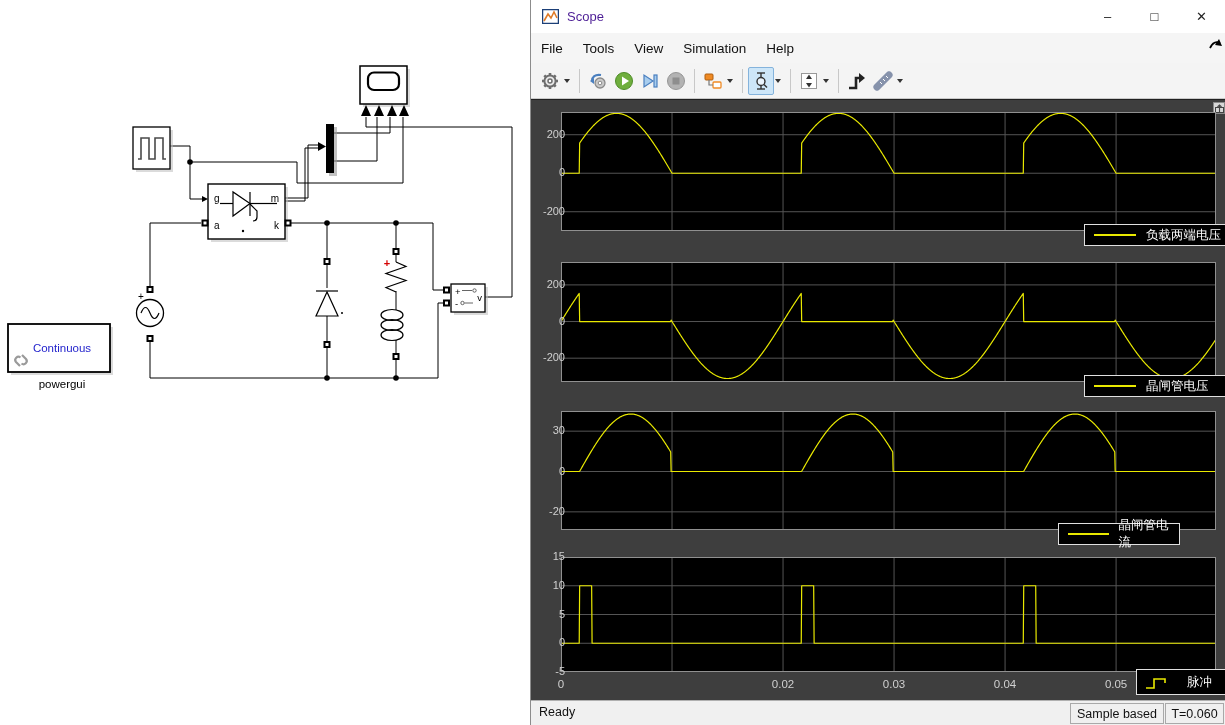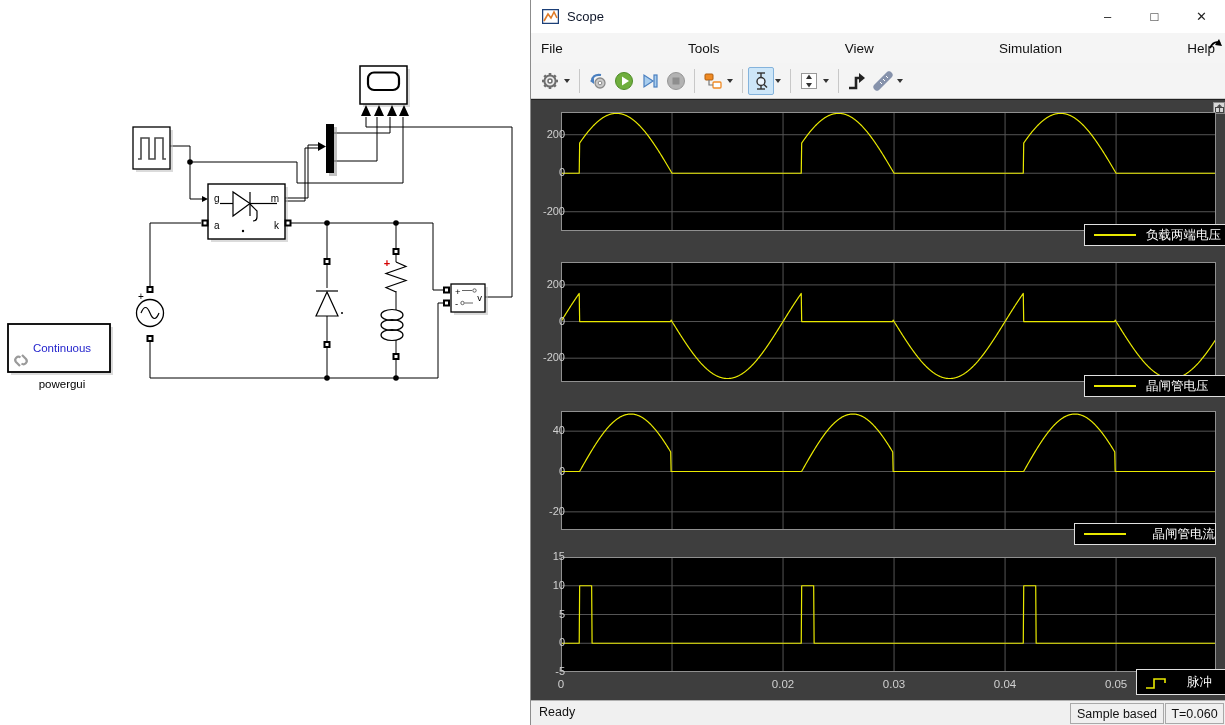--- a/index.html
+++ b/index.html
@@ -4,24 +4,24 @@
 <style>
   html,body{margin:0;padding:0;width:1225px;height:725px;overflow:hidden;
     font-family:"Liberation Sans","DejaVu Sans",sans-serif;background:#fff;}
   #stage{position:relative;width:1225px;height:725px;background:#fff;}
   
   #model-area{position:absolute;left:0;top:0;width:530px;height:725px;background:#fff;}
   
   #scope{position:absolute;left:530px;top:0;width:695px;height:725px;background:#f0f0f0;border-left:1px solid #8c8c8c;box-sizing:border-box;}
   #titlebar{position:absolute;left:0;top:0;width:100%;height:33px;background:#ffffff;display:flex;align-items:center;}
   #title-icon{margin-left:11px;width:17px;height:15px;}
-  #title-text{margin-left:8px;font-size:13px;color:#0f172a;}
+  #title-text{margin-left:8px;font-size:13px;color:#4c1d95;}
   #win-buttons{position:absolute;right:0;top:0;height:33px;display:flex;}
   .winbtn{width:47px;height:33px;display:flex;align-items:center;justify-content:center;font-size:13px;color:#222;}
-  #menubar{position:absolute;left:0;top:33px;width:100%;height:30px;background:#f5f5f5;display:flex;align-items:center;border-bottom:7px solid #c2410c;justify-content:space-between;}
+  #menubar{position:absolute;left:0;top:33px;width:100%;height:30px;background:#f5f5f5;display:flex;align-items:center;border-bottom:7px solid #c2410c;}
   .menu-item{padding:0 10px;font-size:13.5px;color:#111;height:100%;display:flex;align-items:center;}
   #menu-overflow{position:absolute;right:2px;top:38px;}
   #toolbar{position:absolute;left:0;top:63px;width:100%;height:36px;background:#f4f4f4;display:flex;align-items:center;border-bottom:1px solid #c9c9c9;box-sizing:border-box;padding-left:6px;}
   .tbtn{width:26px;height:28px;display:flex;align-items:center;justify-content:center;border-radius:2px;}
   .tbtn.active{background:#cde6f8;border:1px solid #84b3dc;box-sizing:border-box;}
   .caret{width:0;height:0;border-left:3.5px solid transparent;border-right:3.5px solid transparent;border-top:4px solid #333;margin:0 4px 0 1px;}
   .tsep{width:1px;height:24px;background:#c8c8c8;margin:0 5px;}
   
   #scope-canvas{position:absolute;left:0;top:99px;width:695px;height:601px;background:#3e3e3e;border-top:1px solid #202020;box-sizing:border-box;}
   .ytick{position:absolute;left:0;width:34px;text-align:right;font-size:11px;color:#d0d0d0;}
@@ -369,24 +369,24 @@
           <line x1="222.03389830508476" x2="222.03389830508476" y1="0" y2="119" stroke="#555" stroke-width="1"></line>
           <line x1="333.0508474576271" x2="333.0508474576271" y1="0" y2="119" stroke="#555" stroke-width="1"></line>
           <line x1="444.0677966101695" x2="444.0677966101695" y1="0" y2="119" stroke="#555" stroke-width="1"></line>
           <line x1="555.0847457627119" x2="555.0847457627119" y1="0" y2="119" stroke="#555" stroke-width="1"></line>
           <line x1="0" x2="655" y1="20.169491525423727" y2="20.169491525423727" stroke="#555" stroke-width="1"></line>
           <line x1="0" x2="655" y1="60.50847457627118" y2="60.50847457627118" stroke="#555" stroke-width="1"></line>
           <line x1="0" x2="655" y1="100.84745762711864" y2="100.84745762711864" stroke="#555" stroke-width="1"></line>
           <polyline points="0.00,60.51 0.44,60.51 0.89,60.51 1.33,60.51 1.78,60.51 2.22,60.51 2.66,60.51 3.11,60.51 3.55,60.51 4.00,60.51 4.44,60.51 4.88,60.51 5.33,60.51 5.77,60.51 6.22,60.51 6.66,60.51 7.11,60.51 7.55,60.51 7.99,60.51 8.44,60.51 8.88,60.51 9.33,60.51 9.77,60.51 10.21,60.51 10.66,60.51 11.10,60.51 11.55,60.51 11.99,60.51 12.43,60.51 12.88,60.51 13.32,60.51 13.77,60.51 14.21,60.51 14.65,60.51 15.10,60.51 15.54,60.51 15.99,60.51 16.43,60.51 16.87,60.51 17.32,60.51 17.76,60.51 18.21,60.51 18.65,60.31 19.09,59.53 19.54,58.75 19.98,57.97 20.43,57.18 20.87,56.40 21.32,55.62 21.76,54.84 22.20,54.07 22.65,53.29 23.09,52.51 23.54,51.74 23.98,50.97 24.42,50.19 24.87,49.43 25.31,48.66 25.76,47.89 26.20,47.13 26.64,46.37 27.09,45.62 27.53,44.86 27.98,44.11 28.42,43.36 28.86,42.62 29.31,41.87 29.75,41.13 30.20,40.40 30.64,39.67 31.08,38.94 31.53,38.22 31.97,37.50 32.42,36.78 32.86,36.07 33.31,35.37 33.75,34.66 34.19,33.97 34.64,33.28 35.08,32.59 35.53,31.91 35.97,31.23 36.41,30.56 36.86,29.90 37.30,29.24 37.75,28.58 38.19,27.93 38.63,27.29 39.08,26.66 39.52,26.03 39.97,25.41 40.41,24.79 40.85,24.18 41.30,23.58 41.74,22.98 42.19,22.39 42.63,21.81 43.07,21.23 43.52,20.67 43.96,20.10 44.41,19.55 44.85,19.01 45.29,18.47 45.74,17.94 46.18,17.42 46.63,16.90 47.07,16.40 47.52,15.90 47.96,15.41 48.40,14.93 48.85,14.46 49.29,13.99 49.74,13.54 50.18,13.09 50.62,12.65 51.07,12.22 51.51,11.80 51.96,11.39 52.40,10.99 52.84,10.60 53.29,10.21 53.73,9.84 54.18,9.47 54.62,9.12 55.06,8.77 55.51,8.44 55.95,8.11 56.40,7.79 56.84,7.49 57.28,7.19 57.73,6.90 58.17,6.62 58.62,6.36 59.06,6.10 59.51,5.85 59.95,5.61 60.39,5.39 60.84,5.17 61.28,4.96 61.73,4.77 62.17,4.58 62.61,4.41 63.06,4.24 63.50,4.09 63.95,3.94 64.39,3.81 64.83,3.68 65.28,3.57 65.72,3.47 66.17,3.38 66.61,3.30 67.05,3.23 67.50,3.17 67.94,3.12 68.39,3.08 68.83,3.05 69.27,3.03 69.72,3.03 70.16,3.03 70.61,3.04 71.05,3.07 71.49,3.11 71.94,3.15 72.38,3.21 72.83,3.28 73.27,3.36 73.72,3.44 74.16,3.54 74.60,3.65 75.05,3.78 75.49,3.91 75.94,4.05 76.38,4.20 76.82,4.36 77.27,4.54 77.71,4.72 78.16,4.91 78.60,5.12 79.04,5.33 79.49,5.56 79.93,5.79 80.38,6.04 80.82,6.29 81.26,6.56 81.71,6.83 82.15,7.12 82.60,7.41 83.04,7.72 83.48,8.03 83.93,8.35 84.37,8.69 84.82,9.03 85.26,9.38 85.71,9.75 86.15,10.12 86.59,10.50 87.04,10.89 87.48,11.29 87.93,11.70 88.37,12.12 88.81,12.54 89.26,12.98 89.70,13.42 90.15,13.88 90.59,14.34 91.03,14.81 91.48,15.29 91.92,15.78 92.37,16.27 92.81,16.78 93.25,17.29 93.70,17.81 94.14,18.34 94.59,18.87 95.03,19.41 95.47,19.97 95.92,20.52 96.36,21.09 96.81,21.66 97.25,22.24 97.69,22.83 98.14,23.43 98.58,24.03 99.03,24.64 99.47,25.25 99.92,25.87 100.36,26.50 100.80,27.13 101.25,27.77 101.69,28.42 102.14,29.07 102.58,29.73 103.02,30.39 103.47,31.06 103.91,31.74 104.36,32.42 104.80,33.10 105.24,33.79 105.69,34.49 106.13,35.19 106.58,35.90 107.02,36.60 107.46,37.32 107.91,38.04 108.35,38.76 108.80,39.49 109.24,40.22 109.68,40.95 110.13,60.51 110.57,60.51 111.02,60.51 111.46,60.51 111.91,60.51 112.35,60.51 112.79,60.51 113.24,60.51 113.68,60.51 114.13,60.51 114.57,60.51 115.01,60.51 115.46,60.51 115.90,60.51 116.35,60.51 116.79,60.51 117.23,60.51 117.68,60.51 118.12,60.51 118.57,60.51 119.01,60.51 119.45,60.51 119.90,60.51 120.34,60.51 120.79,60.51 121.23,60.51 121.67,60.51 122.12,60.51 122.56,60.51 123.01,60.51 123.45,60.51 123.89,60.51 124.34,60.51 124.78,60.51 125.23,60.51 125.67,60.51 126.12,60.51 126.56,60.51 127.00,60.51 127.45,60.51 127.89,60.51 128.34,60.51 128.78,60.51 129.22,60.51 129.67,60.51 130.11,60.51 130.56,60.51 131.00,60.51 131.44,60.51 131.89,60.51 132.33,60.51 132.78,60.51 133.22,60.51 133.66,60.51 134.11,60.51 134.55,60.51 135.00,60.51 135.44,60.51 135.88,60.51 136.33,60.51 136.77,60.51 137.22,60.51 137.66,60.51 138.11,60.51 138.55,60.51 138.99,60.51 139.44,60.51 139.88,60.51 140.33,60.51 140.77,60.51 141.21,60.51 141.66,60.51 142.10,60.51 142.55,60.51 142.99,60.51 143.43,60.51 143.88,60.51 144.32,60.51 144.77,60.51 145.21,60.51 145.65,60.51 146.10,60.51 146.54,60.51 146.99,60.51 147.43,60.51 147.87,60.51 148.32,60.51 148.76,60.51 149.21,60.51 149.65,60.51 150.09,60.51 150.54,60.51 150.98,60.51 151.43,60.51 151.87,60.51 152.32,60.51 152.76,60.51 153.20,60.51 153.65,60.51 154.09,60.51 154.54,60.51 154.98,60.51 155.42,60.51 155.87,60.51 156.31,60.51 156.76,60.51 157.20,60.51 157.64,60.51 158.09,60.51 158.53,60.51 158.98,60.51 159.42,60.51 159.86,60.51 160.31,60.51 160.75,60.51 161.20,60.51 161.64,60.51 162.08,60.51 162.53,60.51 162.97,60.51 163.42,60.51 163.86,60.51 164.31,60.51 164.75,60.51 165.19,60.51 165.64,60.51 166.08,60.51 166.53,60.51 166.97,60.51 167.41,60.51 167.86,60.51 168.30,60.51 168.75,60.51 169.19,60.51 169.63,60.51 170.08,60.51 170.52,60.51 170.97,60.51 171.41,60.51 171.85,60.51 172.30,60.51 172.74,60.51 173.19,60.51 173.63,60.51 174.07,60.51 174.52,60.51 174.96,60.51 175.41,60.51 175.85,60.51 176.29,60.51 176.74,60.51 177.18,60.51 177.63,60.51 178.07,60.51 178.52,60.51 178.96,60.51 179.40,60.51 179.85,60.51 180.29,60.51 180.74,60.51 181.18,60.51 181.62,60.51 182.07,60.51 182.51,60.51 182.96,60.51 183.40,60.51 183.84,60.51 184.29,60.51 184.73,60.51 185.18,60.51 185.62,60.51 186.06,60.51 186.51,60.51 186.95,60.51 187.40,60.51 187.84,60.51 188.28,60.51 188.73,60.51 189.17,60.51 189.62,60.51 190.06,60.51 190.51,60.51 190.95,60.51 191.39,60.51 191.84,60.51 192.28,60.51 192.73,60.51 193.17,60.51 193.61,60.51 194.06,60.51 194.50,60.51 194.95,60.51 195.39,60.51 195.83,60.51 196.28,60.51 196.72,60.51 197.17,60.51 197.61,60.51 198.05,60.51 198.50,60.51 198.94,60.51 199.39,60.51 199.83,60.51 200.27,60.51 200.72,60.51 201.16,60.51 201.61,60.51 202.05,60.51 202.49,60.51 202.94,60.51 203.38,60.51 203.83,60.51 204.27,60.51 204.72,60.51 205.16,60.51 205.60,60.51 206.05,60.51 206.49,60.51 206.94,60.51 207.38,60.51 207.82,60.51 208.27,60.51 208.71,60.51 209.16,60.51 209.60,60.51 210.04,60.51 210.49,60.51 210.93,60.51 211.38,60.51 211.82,60.51 212.26,60.51 212.71,60.51 213.15,60.51 213.60,60.51 214.04,60.51 214.48,60.51 214.93,60.51 215.37,60.51 215.82,60.51 216.26,60.51 216.71,60.51 217.15,60.51 217.59,60.51 218.04,60.51 218.48,60.51 218.93,60.51 219.37,60.51 219.81,60.51 220.26,60.51 220.70,60.51 221.15,60.51 221.59,60.51 222.03,60.51 222.48,60.51 222.92,60.51 223.37,60.51 223.81,60.51 224.25,60.51 224.70,60.51 225.14,60.51 225.59,60.51 226.03,60.51 226.47,60.51 226.92,60.51 227.36,60.51 227.81,60.51 228.25,60.51 228.69,60.51 229.14,60.51 229.58,60.51 230.03,60.51 230.47,60.51 230.92,60.51 231.36,60.51 231.80,60.51 232.25,60.51 232.69,60.51 233.14,60.51 233.58,60.51 234.02,60.51 234.47,60.51 234.91,60.51 235.36,60.51 235.80,60.51 236.24,60.51 236.69,60.51 237.13,60.51 237.58,60.51 238.02,60.51 238.46,60.51 238.91,60.51 239.35,60.51 239.80,60.51 240.24,60.51 240.68,60.31 241.13,59.53 241.57,58.75 242.02,57.97 242.46,57.18 242.91,56.40 243.35,55.62 243.79,54.84 244.24,54.07 244.68,53.29 245.13,52.51 245.57,51.74 246.01,50.97 246.46,50.19 246.90,49.43 247.35,48.66 247.79,47.89 248.23,47.13 248.68,46.37 249.12,45.62 249.57,44.86 250.01,44.11 250.45,43.36 250.90,42.62 251.34,41.87 251.79,41.13 252.23,40.40 252.67,39.67 253.12,38.94 253.56,38.22 254.01,37.50 254.45,36.78 254.89,36.07 255.34,35.37 255.78,34.66 256.23,33.97 256.67,33.28 257.12,32.59 257.56,31.91 258.00,31.23 258.45,30.56 258.89,29.90 259.34,29.24 259.78,28.58 260.22,27.93 260.67,27.29 261.11,26.66 261.56,26.03 262.00,25.41 262.44,24.79 262.89,24.18 263.33,23.58 263.78,22.98 264.22,22.39 264.66,21.81 265.11,21.23 265.55,20.67 266.00,20.10 266.44,19.55 266.88,19.01 267.33,18.47 267.77,17.94 268.22,17.42 268.66,16.90 269.11,16.40 269.55,15.90 269.99,15.41 270.44,14.93 270.88,14.46 271.33,13.99 271.77,13.54 272.21,13.09 272.66,12.65 273.10,12.22 273.55,11.80 273.99,11.39 274.43,10.99 274.88,10.60 275.32,10.21 275.77,9.84 276.21,9.47 276.65,9.12 277.10,8.77 277.54,8.44 277.99,8.11 278.43,7.79 278.87,7.49 279.32,7.19 279.76,6.90 280.21,6.62 280.65,6.36 281.09,6.10 281.54,5.85 281.98,5.61 282.43,5.39 282.87,5.17 283.32,4.96 283.76,4.77 284.20,4.58 284.65,4.41 285.09,4.24 285.54,4.09 285.98,3.94 286.42,3.81 286.87,3.68 287.31,3.57 287.76,3.47 288.20,3.38 288.64,3.30 289.09,3.23 289.53,3.17 289.98,3.12 290.42,3.08 290.86,3.05 291.31,3.03 291.75,3.03 292.20,3.03 292.64,3.04 293.08,3.07 293.53,3.11 293.97,3.15 294.42,3.21 294.86,3.28 295.31,3.36 295.75,3.44 296.19,3.54 296.64,3.65 297.08,3.78 297.53,3.91 297.97,4.05 298.41,4.20 298.86,4.36 299.30,4.54 299.75,4.72 300.19,4.91 300.63,5.12 301.08,5.33 301.52,5.56 301.97,5.79 302.41,6.04 302.85,6.29 303.30,6.56 303.74,6.83 304.19,7.12 304.63,7.41 305.07,7.72 305.52,8.03 305.96,8.35 306.41,8.69 306.85,9.03 307.29,9.38 307.74,9.75 308.18,10.12 308.63,10.50 309.07,10.89 309.52,11.29 309.96,11.70 310.40,12.12 310.85,12.54 311.29,12.98 311.74,13.42 312.18,13.88 312.62,14.34 313.07,14.81 313.51,15.29 313.96,15.78 314.40,16.27 314.84,16.78 315.29,17.29 315.73,17.81 316.18,18.34 316.62,18.87 317.06,19.41 317.51,19.97 317.95,20.52 318.40,21.09 318.84,21.66 319.28,22.24 319.73,22.83 320.17,23.43 320.62,24.03 321.06,24.64 321.51,25.25 321.95,25.87 322.39,26.50 322.84,27.13 323.28,27.77 323.73,28.42 324.17,29.07 324.61,29.73 325.06,30.39 325.50,31.06 325.95,31.74 326.39,32.42 326.83,33.10 327.28,33.79 327.72,34.49 328.17,35.19 328.61,35.90 329.05,36.60 329.50,37.32 329.94,38.04 330.39,38.76 330.83,39.49 331.27,40.22 331.72,40.95 332.16,60.51 332.61,60.51 333.05,60.51 333.49,60.51 333.94,60.51 334.38,60.51 334.83,60.51 335.27,60.51 335.72,60.51 336.16,60.51 336.60,60.51 337.05,60.51 337.49,60.51 337.94,60.51 338.38,60.51 338.82,60.51 339.27,60.51 339.71,60.51 340.16,60.51 340.60,60.51 341.04,60.51 341.49,60.51 341.93,60.51 342.38,60.51 342.82,60.51 343.26,60.51 343.71,60.51 344.15,60.51 344.60,60.51 345.04,60.51 345.48,60.51 345.93,60.51 346.37,60.51 346.82,60.51 347.26,60.51 347.71,60.51 348.15,60.51 348.59,60.51 349.04,60.51 349.48,60.51 349.93,60.51 350.37,60.51 350.81,60.51 351.26,60.51 351.70,60.51 352.15,60.51 352.59,60.51 353.03,60.51 353.48,60.51 353.92,60.51 354.37,60.51 354.81,60.51 355.25,60.51 355.70,60.51 356.14,60.51 356.59,60.51 357.03,60.51 357.47,60.51 357.92,60.51 358.36,60.51 358.81,60.51 359.25,60.51 359.69,60.51 360.14,60.51 360.58,60.51 361.03,60.51 361.47,60.51 361.92,60.51 362.36,60.51 362.80,60.51 363.25,60.51 363.69,60.51 364.14,60.51 364.58,60.51 365.02,60.51 365.47,60.51 365.91,60.51 366.36,60.51 366.80,60.51 367.24,60.51 367.69,60.51 368.13,60.51 368.58,60.51 369.02,60.51 369.46,60.51 369.91,60.51 370.35,60.51 370.80,60.51 371.24,60.51 371.68,60.51 372.13,60.51 372.57,60.51 373.02,60.51 373.46,60.51 373.91,60.51 374.35,60.51 374.79,60.51 375.24,60.51 375.68,60.51 376.13,60.51 376.57,60.51 377.01,60.51 377.46,60.51 377.90,60.51 378.35,60.51 378.79,60.51 379.23,60.51 379.68,60.51 380.12,60.51 380.57,60.51 381.01,60.51 381.45,60.51 381.90,60.51 382.34,60.51 382.79,60.51 383.23,60.51 383.67,60.51 384.12,60.51 384.56,60.51 385.01,60.51 385.45,60.51 385.89,60.51 386.34,60.51 386.78,60.51 387.23,60.51 387.67,60.51 388.12,60.51 388.56,60.51 389.00,60.51 389.45,60.51 389.89,60.51 390.34,60.51 390.78,60.51 391.22,60.51 391.67,60.51 392.11,60.51 392.56,60.51 393.00,60.51 393.44,60.51 393.89,60.51 394.33,60.51 394.78,60.51 395.22,60.51 395.66,60.51 396.11,60.51 396.55,60.51 397.00,60.51 397.44,60.51 397.88,60.51 398.33,60.51 398.77,60.51 399.22,60.51 399.66,60.51 400.11,60.51 400.55,60.51 400.99,60.51 401.44,60.51 401.88,60.51 402.33,60.51 402.77,60.51 403.21,60.51 403.66,60.51 404.10,60.51 404.55,60.51 404.99,60.51 405.43,60.51 405.88,60.51 406.32,60.51 406.77,60.51 407.21,60.51 407.65,60.51 408.10,60.51 408.54,60.51 408.99,60.51 409.43,60.51 409.87,60.51 410.32,60.51 410.76,60.51 411.21,60.51 411.65,60.51 412.09,60.51 412.54,60.51 412.98,60.51 413.43,60.51 413.87,60.51 414.32,60.51 414.76,60.51 415.20,60.51 415.65,60.51 416.09,60.51 416.54,60.51 416.98,60.51 417.42,60.51 417.87,60.51 418.31,60.51 418.76,60.51 419.20,60.51 419.64,60.51 420.09,60.51 420.53,60.51 420.98,60.51 421.42,60.51 421.86,60.51 422.31,60.51 422.75,60.51 423.20,60.51 423.64,60.51 424.08,60.51 424.53,60.51 424.97,60.51 425.42,60.51 425.86,60.51 426.31,60.51 426.75,60.51 427.19,60.51 427.64,60.51 428.08,60.51 428.53,60.51 428.97,60.51 429.41,60.51 429.86,60.51 430.30,60.51 430.75,60.51 431.19,60.51 431.63,60.51 432.08,60.51 432.52,60.51 432.97,60.51 433.41,60.51 433.85,60.51 434.30,60.51 434.74,60.51 435.19,60.51 435.63,60.51 436.07,60.51 436.52,60.51 436.96,60.51 437.41,60.51 437.85,60.51 438.29,60.51 438.74,60.51 439.18,60.51 439.63,60.51 440.07,60.51 440.52,60.51 440.96,60.51 441.40,60.51 441.85,60.51 442.29,60.51 442.74,60.51 443.18,60.51 443.62,60.51 444.07,60.51 444.51,60.51 444.96,60.51 445.40,60.51 445.84,60.51 446.29,60.51 446.73,60.51 447.18,60.51 447.62,60.51 448.06,60.51 448.51,60.51 448.95,60.51 449.40,60.51 449.84,60.51 450.28,60.51 450.73,60.51 451.17,60.51 451.62,60.51 452.06,60.51 452.51,60.51 452.95,60.51 453.39,60.51 453.84,60.51 454.28,60.51 454.73,60.51 455.17,60.51 455.61,60.51 456.06,60.51 456.50,60.51 456.95,60.51 457.39,60.51 457.83,60.51 458.28,60.51 458.72,60.51 459.17,60.51 459.61,60.51 460.05,60.51 460.50,60.51 460.94,60.51 461.39,60.51 461.83,60.51 462.27,60.51 462.72,60.31 463.16,59.53 463.61,58.75 464.05,57.97 464.49,57.18 464.94,56.40 465.38,55.62 465.83,54.84 466.27,54.07 466.72,53.29 467.16,52.51 467.60,51.74 468.05,50.97 468.49,50.19 468.94,49.43 469.38,48.66 469.82,47.89 470.27,47.13 470.71,46.37 471.16,45.62 471.60,44.86 472.04,44.11 472.49,43.36 472.93,42.62 473.38,41.87 473.82,41.13 474.26,40.40 474.71,39.67 475.15,38.94 475.60,38.22 476.04,37.50 476.48,36.78 476.93,36.07 477.37,35.37 477.82,34.66 478.26,33.97 478.71,33.28 479.15,32.59 479.59,31.91 480.04,31.23 480.48,30.56 480.93,29.90 481.37,29.24 481.81,28.58 482.26,27.93 482.70,27.29 483.15,26.66 483.59,26.03 484.03,25.41 484.48,24.79 484.92,24.18 485.37,23.58 485.81,22.98 486.25,22.39 486.70,21.81 487.14,21.23 487.59,20.67 488.03,20.10 488.47,19.55 488.92,19.01 489.36,18.47 489.81,17.94 490.25,17.42 490.69,16.90 491.14,16.40 491.58,15.90 492.03,15.41 492.47,14.93 492.92,14.46 493.36,13.99 493.80,13.54 494.25,13.09 494.69,12.65 495.14,12.22 495.58,11.80 496.02,11.39 496.47,10.99 496.91,10.60 497.36,10.21 497.80,9.84 498.24,9.47 498.69,9.12 499.13,8.77 499.58,8.44 500.02,8.11 500.46,7.79 500.91,7.49 501.35,7.19 501.80,6.90 502.24,6.62 502.68,6.36 503.13,6.10 503.57,5.85 504.02,5.61 504.46,5.39 504.91,5.17 505.35,4.96 505.79,4.77 506.24,4.58 506.68,4.41 507.13,4.24 507.57,4.09 508.01,3.94 508.46,3.81 508.90,3.68 509.35,3.57 509.79,3.47 510.23,3.38 510.68,3.30 511.12,3.23 511.57,3.17 512.01,3.12 512.45,3.08 512.90,3.05 513.34,3.03 513.79,3.03 514.23,3.03 514.67,3.04 515.12,3.07 515.56,3.11 516.01,3.15 516.45,3.21 516.89,3.28 517.34,3.36 517.78,3.44 518.23,3.54 518.67,3.65 519.12,3.78 519.56,3.91 520.00,4.05 520.45,4.20 520.89,4.36 521.34,4.54 521.78,4.72 522.22,4.91 522.67,5.12 523.11,5.33 523.56,5.56 524.00,5.79 524.44,6.04 524.89,6.29 525.33,6.56 525.78,6.83 526.22,7.12 526.66,7.41 527.11,7.72 527.55,8.03 528.00,8.35 528.44,8.69 528.88,9.03 529.33,9.38 529.77,9.75 530.22,10.12 530.66,10.50 531.11,10.89 531.55,11.29 531.99,11.70 532.44,12.12 532.88,12.54 533.33,12.98 533.77,13.42 534.21,13.88 534.66,14.34 535.10,14.81 535.55,15.29 535.99,15.78 536.43,16.27 536.88,16.78 537.32,17.29 537.77,17.81 538.21,18.34 538.65,18.87 539.10,19.41 539.54,19.97 539.99,20.52 540.43,21.09 540.87,21.66 541.32,22.24 541.76,22.83 542.21,23.43 542.65,24.03 543.09,24.64 543.54,25.25 543.98,25.87 544.43,26.50 544.87,27.13 545.32,27.77 545.76,28.42 546.20,29.07 546.65,29.73 547.09,30.39 547.54,31.06 547.98,31.74 548.42,32.42 548.87,33.10 549.31,33.79 549.76,34.49 550.20,35.19 550.64,35.90 551.09,36.60 551.53,37.32 551.98,38.04 552.42,38.76 552.86,39.49 553.31,40.22 553.75,40.95 554.20,60.51 554.64,60.51 555.08,60.51 555.53,60.51 555.97,60.51 556.42,60.51 556.86,60.51 557.31,60.51 557.75,60.51 558.19,60.51 558.64,60.51 559.08,60.51 559.53,60.51 559.97,60.51 560.41,60.51 560.86,60.51 561.30,60.51 561.75,60.51 562.19,60.51 562.63,60.51 563.08,60.51 563.52,60.51 563.97,60.51 564.41,60.51 564.85,60.51 565.30,60.51 565.74,60.51 566.19,60.51 566.63,60.51 567.07,60.51 567.52,60.51 567.96,60.51 568.41,60.51 568.85,60.51 569.29,60.51 569.74,60.51 570.18,60.51 570.63,60.51 571.07,60.51 571.52,60.51 571.96,60.51 572.40,60.51 572.85,60.51 573.29,60.51 573.74,60.51 574.18,60.51 574.62,60.51 575.07,60.51 575.51,60.51 575.96,60.51 576.40,60.51 576.84,60.51 577.29,60.51 577.73,60.51 578.18,60.51 578.62,60.51 579.06,60.51 579.51,60.51 579.95,60.51 580.40,60.51 580.84,60.51 581.28,60.51 581.73,60.51 582.17,60.51 582.62,60.51 583.06,60.51 583.51,60.51 583.95,60.51 584.39,60.51 584.84,60.51 585.28,60.51 585.73,60.51 586.17,60.51 586.61,60.51 587.06,60.51 587.50,60.51 587.95,60.51 588.39,60.51 588.83,60.51 589.28,60.51 589.72,60.51 590.17,60.51 590.61,60.51 591.05,60.51 591.50,60.51 591.94,60.51 592.39,60.51 592.83,60.51 593.27,60.51 593.72,60.51 594.16,60.51 594.61,60.51 595.05,60.51 595.49,60.51 595.94,60.51 596.38,60.51 596.83,60.51 597.27,60.51 597.72,60.51 598.16,60.51 598.60,60.51 599.05,60.51 599.49,60.51 599.94,60.51 600.38,60.51 600.82,60.51 601.27,60.51 601.71,60.51 602.16,60.51 602.60,60.51 603.04,60.51 603.49,60.51 603.93,60.51 604.38,60.51 604.82,60.51 605.26,60.51 605.71,60.51 606.15,60.51 606.60,60.51 607.04,60.51 607.48,60.51 607.93,60.51 608.37,60.51 608.82,60.51 609.26,60.51 609.71,60.51 610.15,60.51 610.59,60.51 611.04,60.51 611.48,60.51 611.93,60.51 612.37,60.51 612.81,60.51 613.26,60.51 613.70,60.51 614.15,60.51 614.59,60.51 615.03,60.51 615.48,60.51 615.92,60.51 616.37,60.51 616.81,60.51 617.25,60.51 617.70,60.51 618.14,60.51 618.59,60.51 619.03,60.51 619.47,60.51 619.92,60.51 620.36,60.51 620.81,60.51 621.25,60.51 621.69,60.51 622.14,60.51 622.58,60.51 623.03,60.51 623.47,60.51 623.92,60.51 624.36,60.51 624.80,60.51 625.25,60.51 625.69,60.51 626.14,60.51 626.58,60.51 627.02,60.51 627.47,60.51 627.91,60.51 628.36,60.51 628.80,60.51 629.24,60.51 629.69,60.51 630.13,60.51 630.58,60.51 631.02,60.51 631.46,60.51 631.91,60.51 632.35,60.51 632.80,60.51 633.24,60.51 633.68,60.51 634.13,60.51 634.57,60.51 635.02,60.51 635.46,60.51 635.91,60.51 636.35,60.51 636.79,60.51 637.24,60.51 637.68,60.51 638.13,60.51 638.57,60.51 639.01,60.51 639.46,60.51 639.90,60.51 640.35,60.51 640.79,60.51 641.23,60.51 641.68,60.51 642.12,60.51 642.57,60.51 643.01,60.51 643.45,60.51 643.90,60.51 644.34,60.51 644.79,60.51 645.23,60.51 645.67,60.51 646.12,60.51 646.56,60.51 647.01,60.51 647.45,60.51 647.89,60.51 648.34,60.51 648.78,60.51 649.23,60.51 649.67,60.51 650.12,60.51 650.56,60.51 651.00,60.51 651.45,60.51 651.89,60.51 652.34,60.51 652.78,60.51 653.22,60.51 653.67,60.51 654.11,60.51 654.56,60.51 655.00,60.51" fill="none" stroke="#e9e900" stroke-width="1.2" stroke-linejoin="round"></polyline>
           <rect x="0.5" y="0.5" width="654" height="118" fill="none" stroke="#909090"></rect>
         </svg>
-        <span class="ytick" style="top: 324.169px;">40</span>
+        <span class="ytick" style="top: 324.169px;">30</span>
         <span class="ytick" style="top: 364.508px;">0</span>
         <span class="ytick" style="top: 404.847px;">-20</span>
-        <div class="legend" style="left: 543px; top: 423px; width: 142px; height: 22px; justify-content: space-between;">
+        <div class="legend" style="left: 527px; top: 423px; width: 122px; height: 22px;">
           <span class="lsample" style="border-top-color: rgb(233, 233, 0);"></span>
           <span>晶闸管电流</span>
         </div>
         <svg width="655" height="115" style="position: absolute; left: 30px; top: 457px;">
           <rect width="655" height="115" fill="#000"></rect>
           <line x1="111.01694915254238" x2="111.01694915254238" y1="0" y2="115" stroke="#555" stroke-width="1"></line>
           <line x1="222.03389830508476" x2="222.03389830508476" y1="0" y2="115" stroke="#555" stroke-width="1"></line>
           <line x1="333.0508474576271" x2="333.0508474576271" y1="0" y2="115" stroke="#555" stroke-width="1"></line>
           <line x1="444.0677966101695" x2="444.0677966101695" y1="0" y2="115" stroke="#555" stroke-width="1"></line>
           <line x1="555.0847457627119" x2="555.0847457627119" y1="0" y2="115" stroke="#555" stroke-width="1"></line>

